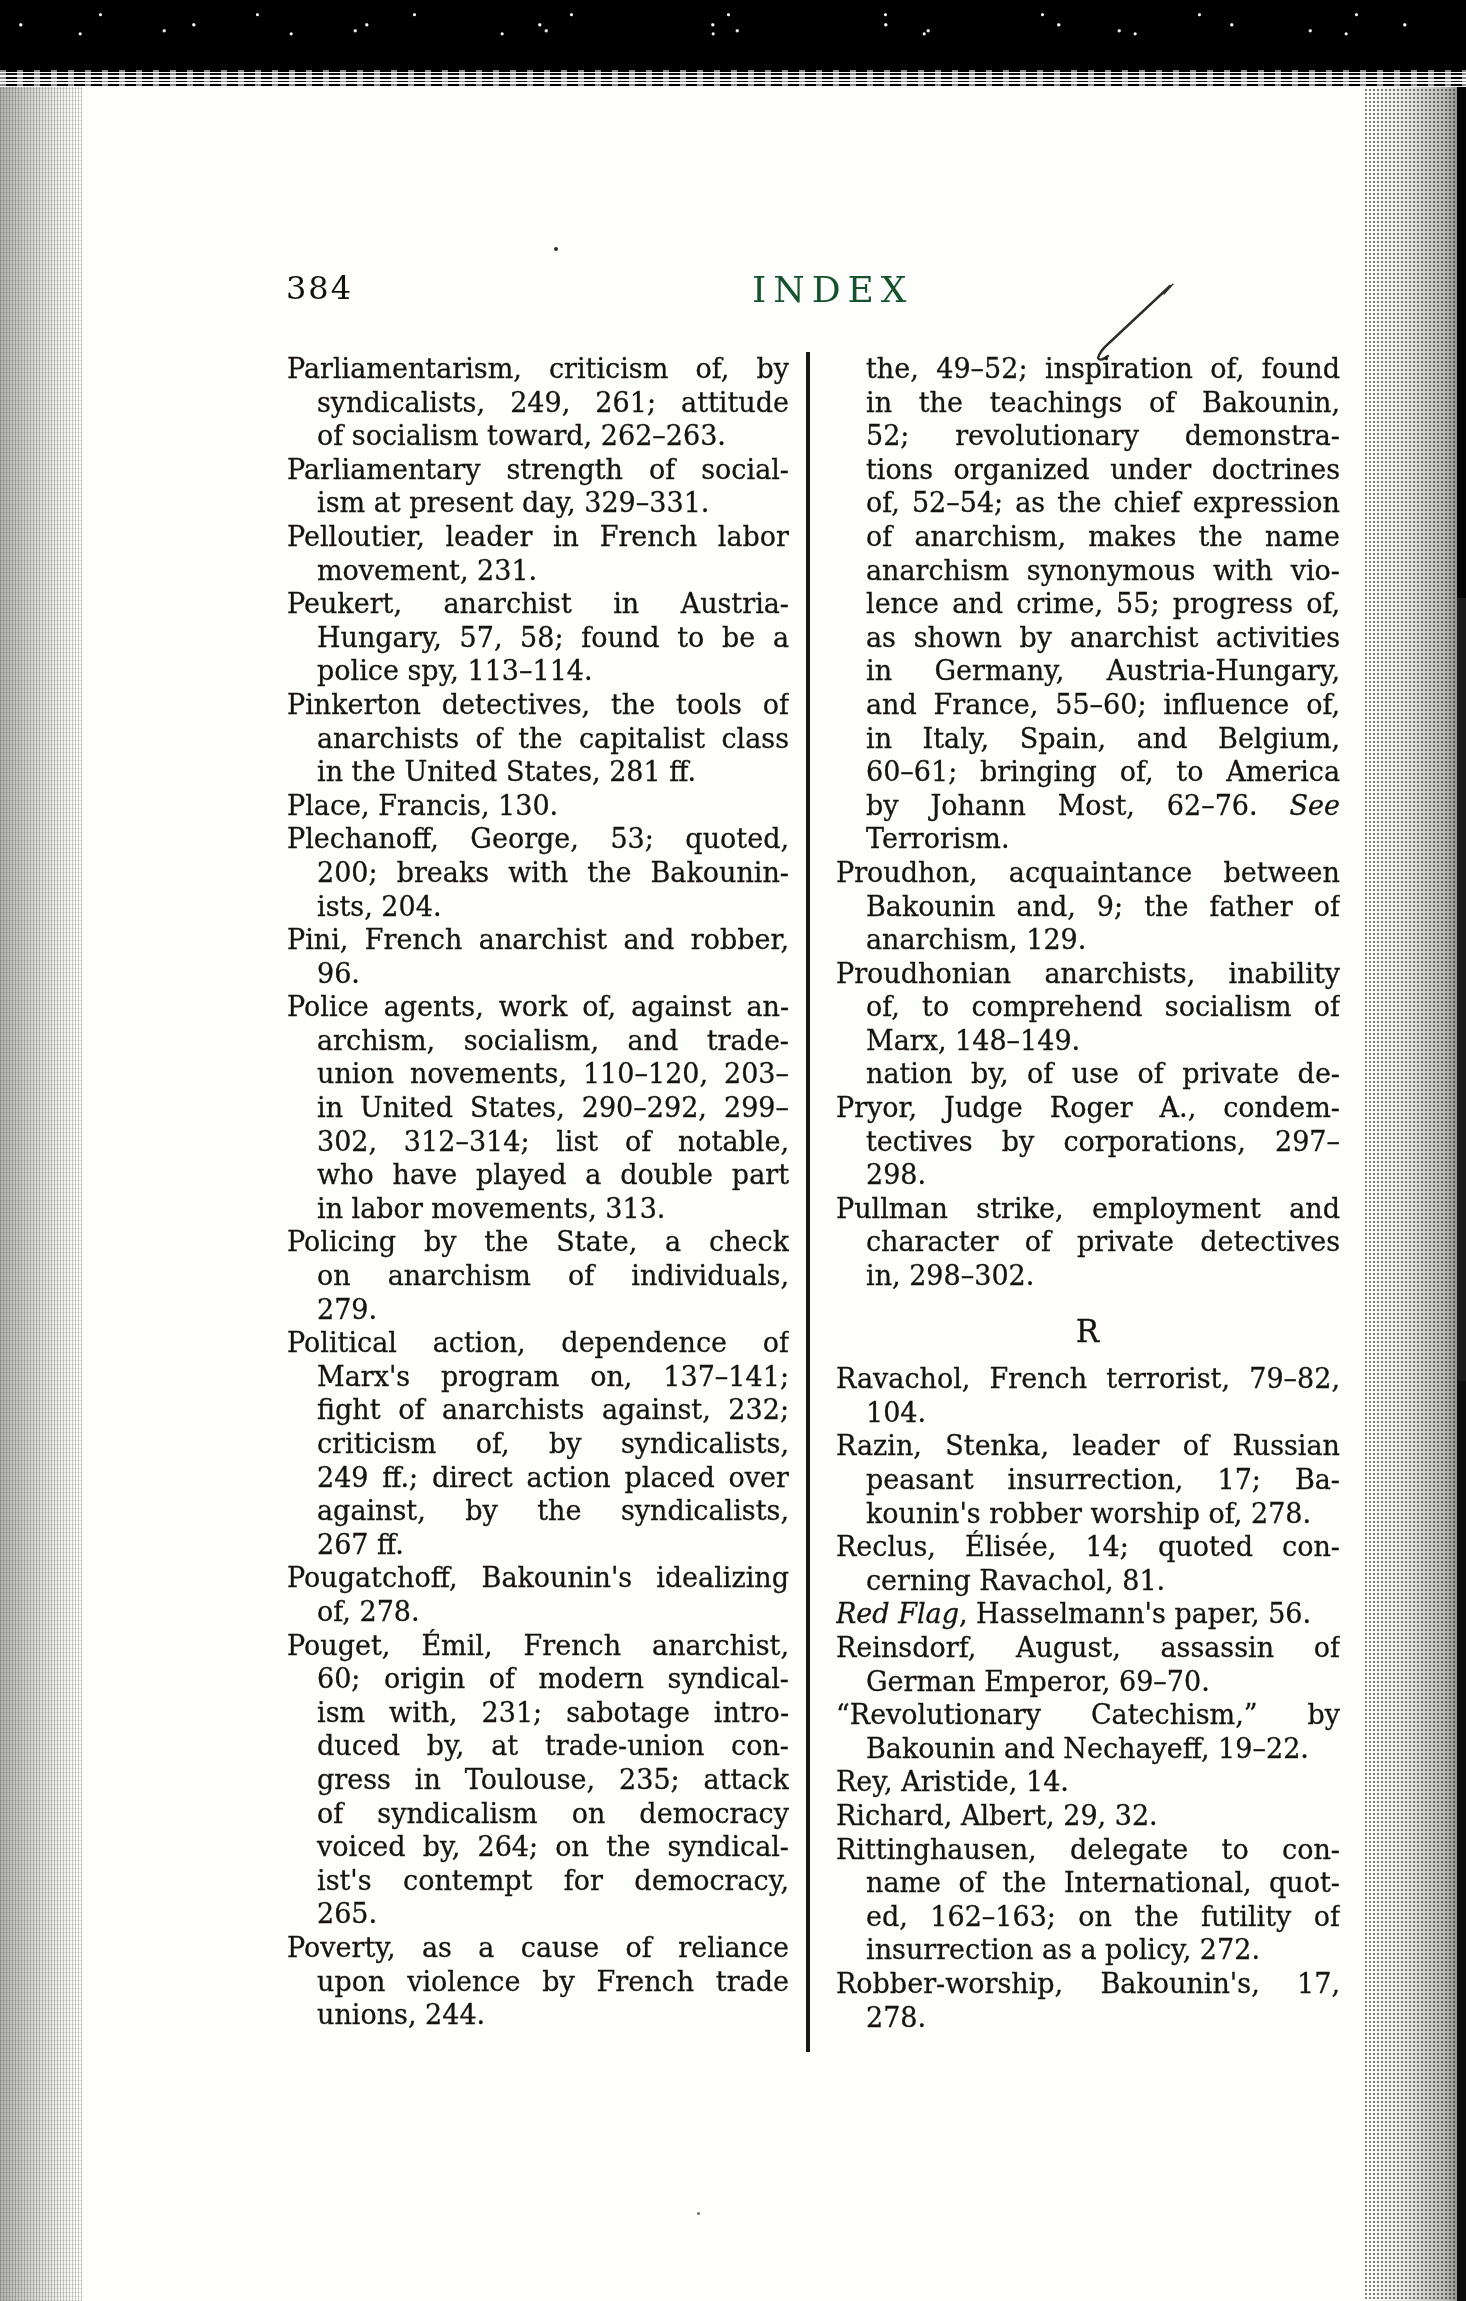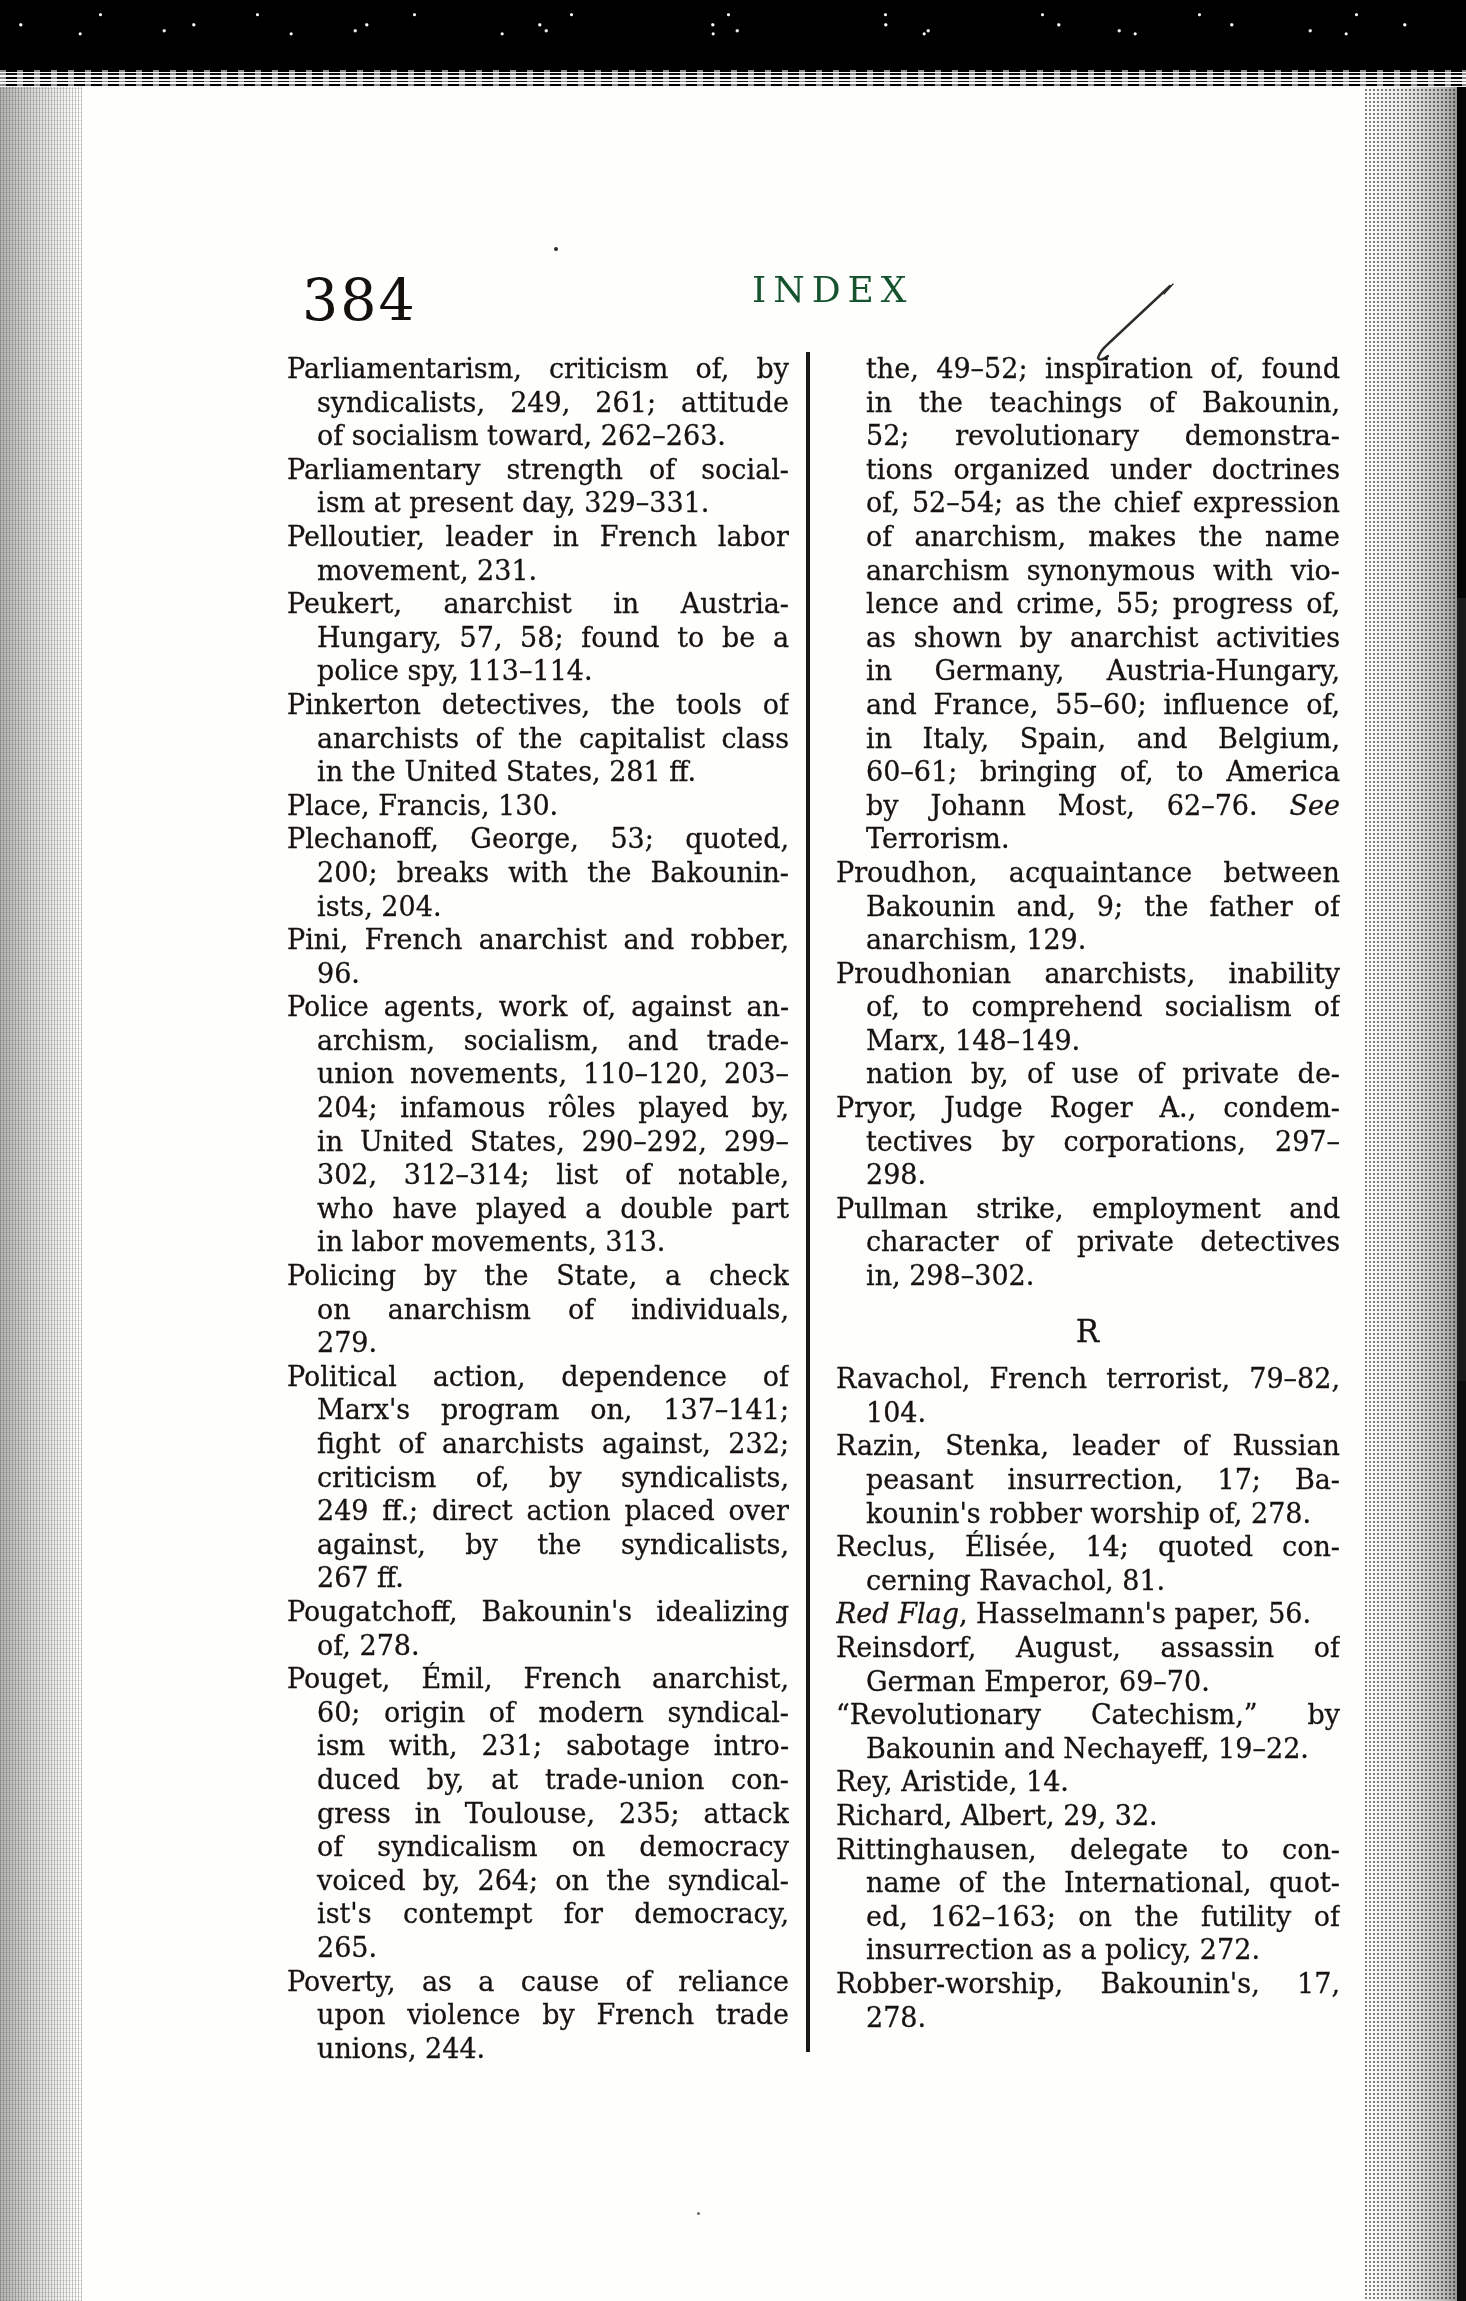--- a/index.html
+++ b/index.html
@@ -38,22 +38,22 @@
     background-size:173px 59px, 211px 47px, 157px 67px, 191px 53px;
   }
   .banner-fray {
     position:absolute; left:0; top:70px; width:100%; height:17px; z-index:4;
     background:
       repeating-linear-gradient(90deg, rgba(255,255,255,.55) 0 6px, rgba(255,255,255,0) 6px 17px),
       repeating-linear-gradient(180deg, #000 0 1.6px, #f5f5f5 1.6px 3.4px, #111 3.4px 5px, #fafafa 5px 7.2px);
   }
   
   .page-number {
-    position:absolute; left:302px; top:272px; z-index:5;
-    font-size:57px; line-height:1; color:#14110d; letter-spacing:2px;
+    position:absolute; left:286px; top:272px; z-index:5;
+    font-size:32px; line-height:1; color:#14110d; letter-spacing:2px;
   }
   .page-title {
     position:absolute; left:752px; top:272px; z-index:5;
     font-size:36px; line-height:1; color:#14532d; letter-spacing:7px;
   }
   .pen-mark { position:absolute; left:1094px; top:276px; z-index:5; }
   
   .column {
     position:absolute; top:352px; z-index:5;
     font-size:27px; line-height:33.6px; color:#171310;
@@ -115,21 +115,20 @@
       <div class="line last"><span>in the United States, 281 ff.</span></div>
       <div class="line first last"><span>Place, Francis, 130.</span></div>
       <div class="line first"><span>Plechanoff, George, 53; quoted,</span></div>
       <div class="line"><span>200; breaks with the Bakounin-</span></div>
       <div class="line last"><span>ists, 204.</span></div>
       <div class="line first"><span>Pini, French anarchist and robber,</span></div>
       <div class="line last"><span>96.</span></div>
       <div class="line first"><span>Police agents, work of, against an-</span></div>
       <div class="line"><span>archism, socialism, and trade-</span></div>
       <div class="line"><span>union novements, 110–120, 203–</span></div>
-      <div class="line"><span>204; infamous rôles played by,</span></div>
       <div class="line"><span>in United States, 290–292, 299–</span></div>
       <div class="line"><span>302, 312–314; list of notable,</span></div>
       <div class="line"><span>who have played a double part</span></div>
       <div class="line last"><span>in labor movements, 313.</span></div>
       <div class="line first"><span>Policing by the State, a check</span></div>
       <div class="line"><span>on anarchism of individuals,</span></div>
       <div class="line last"><span>279.</span></div>
       <div class="line first"><span>Political action, dependence of</span></div>
       <div class="line"><span>Marx's program on, 137–141;</span></div>
       <div class="line"><span>fight of anarchists against, 232;</span></div>

